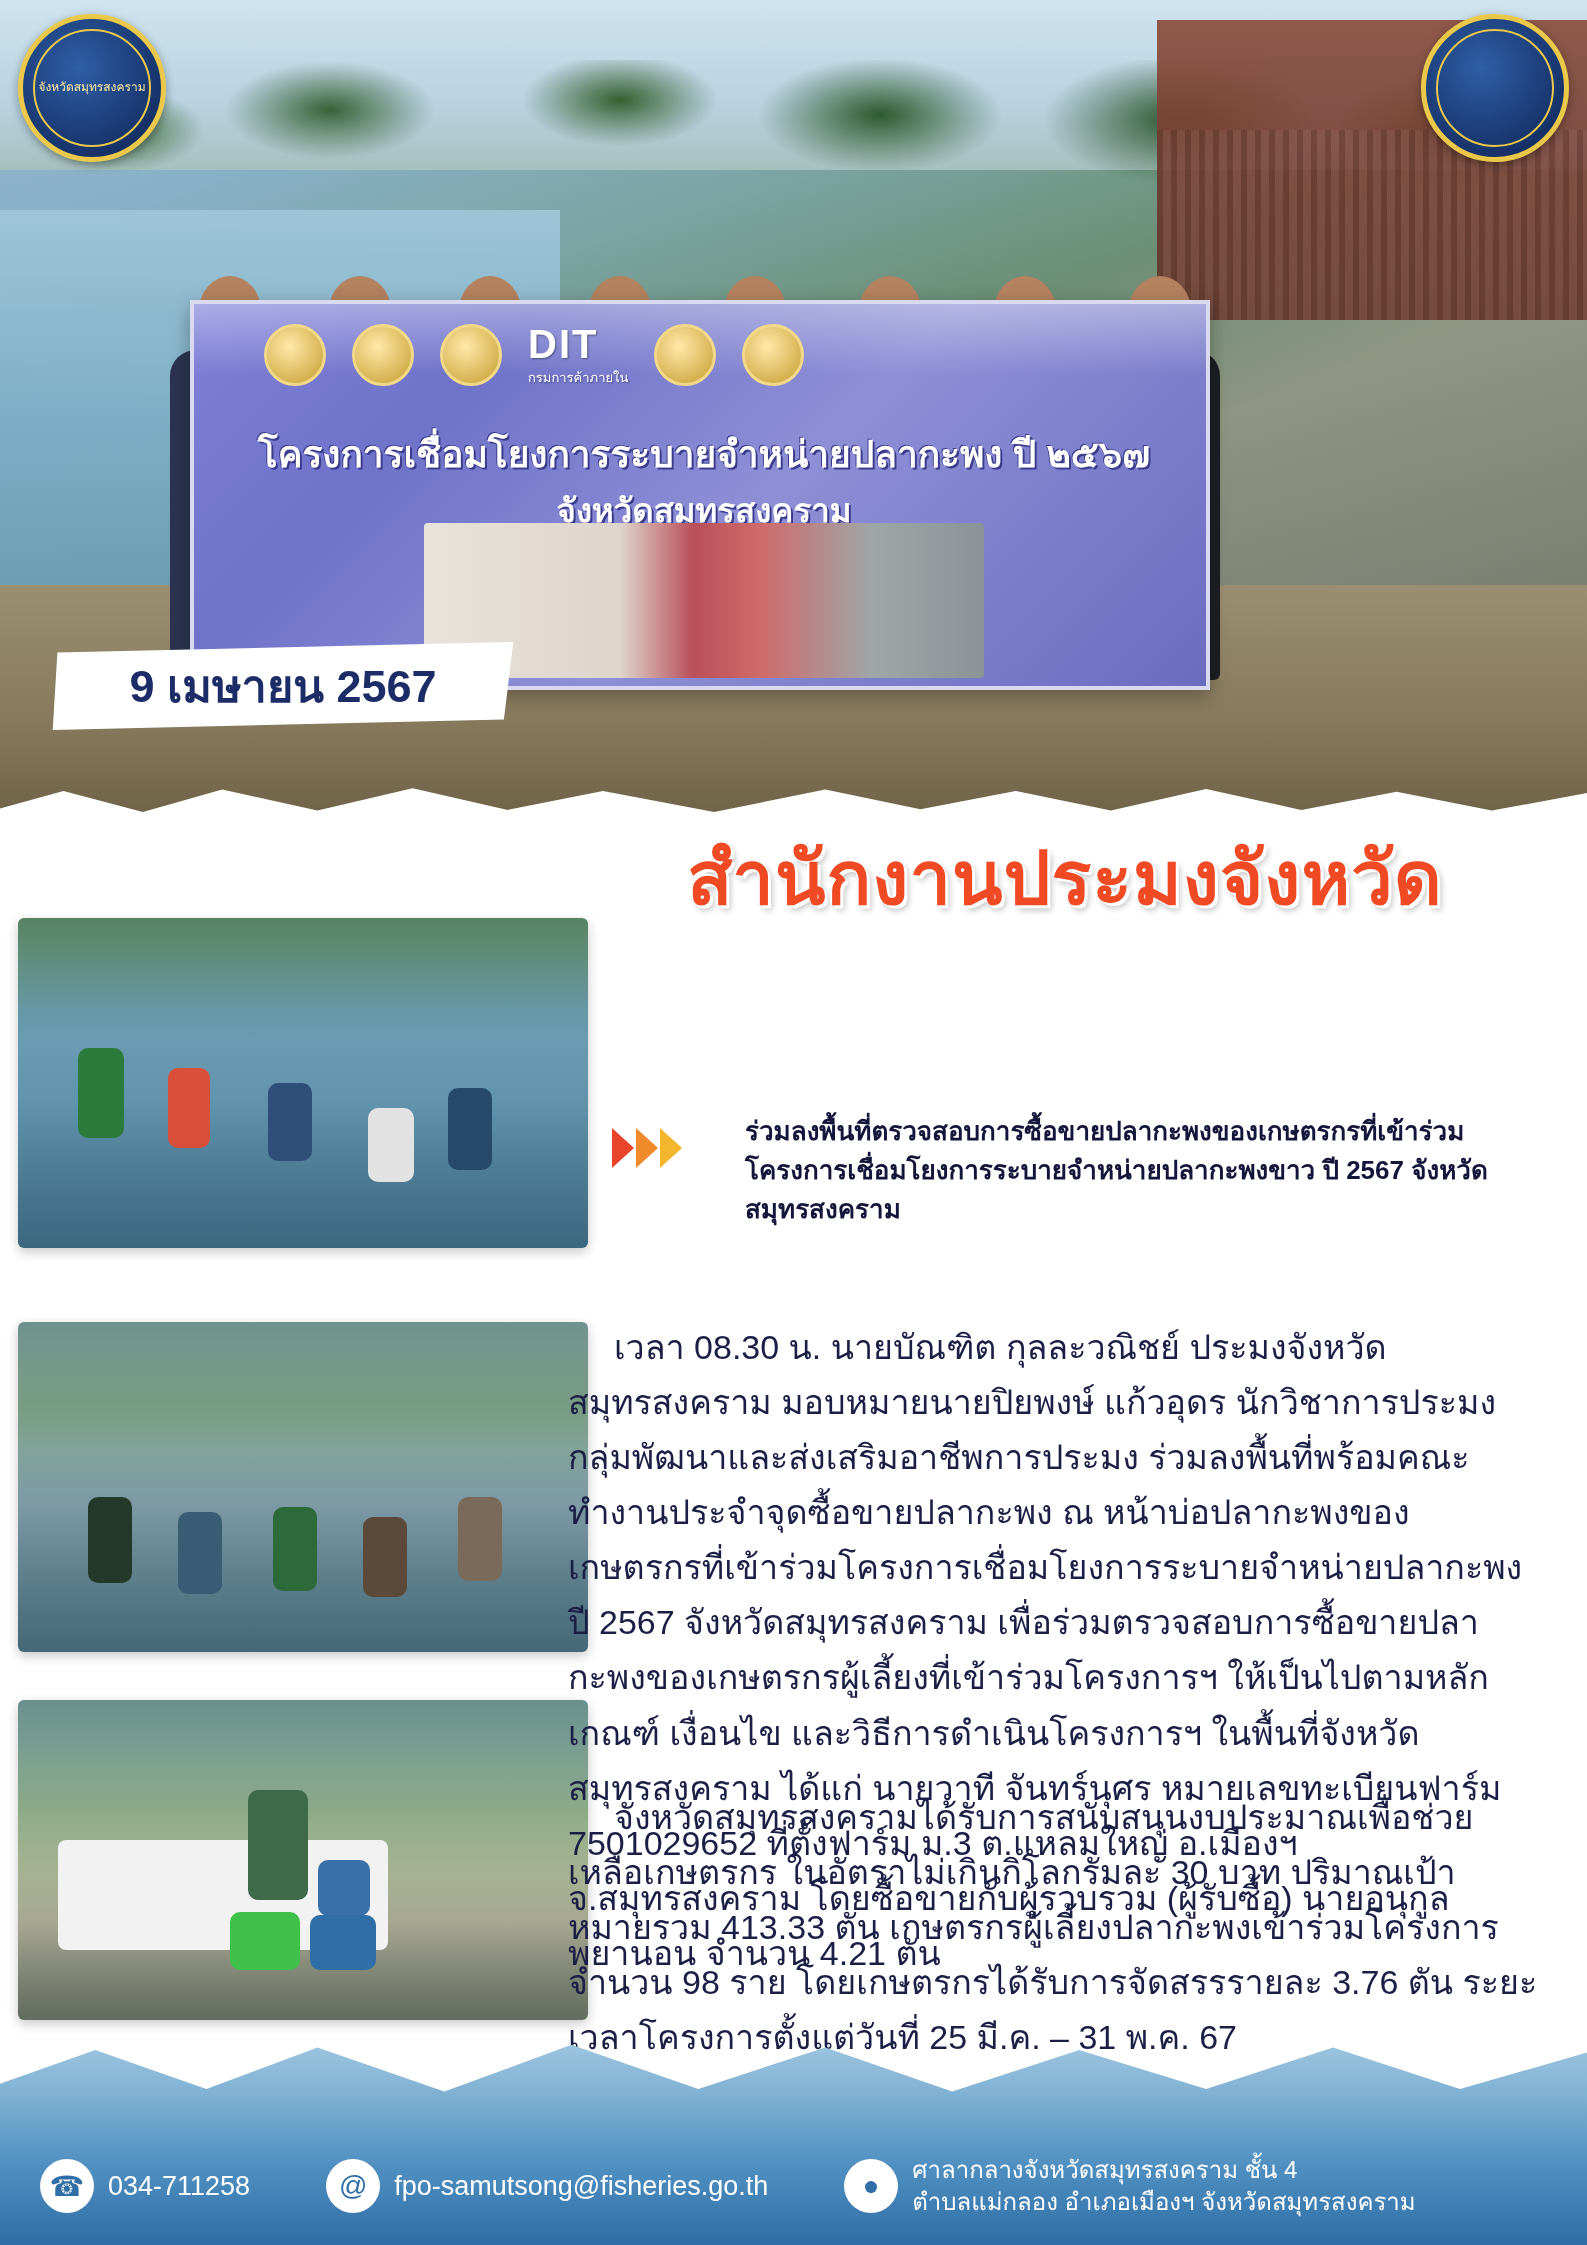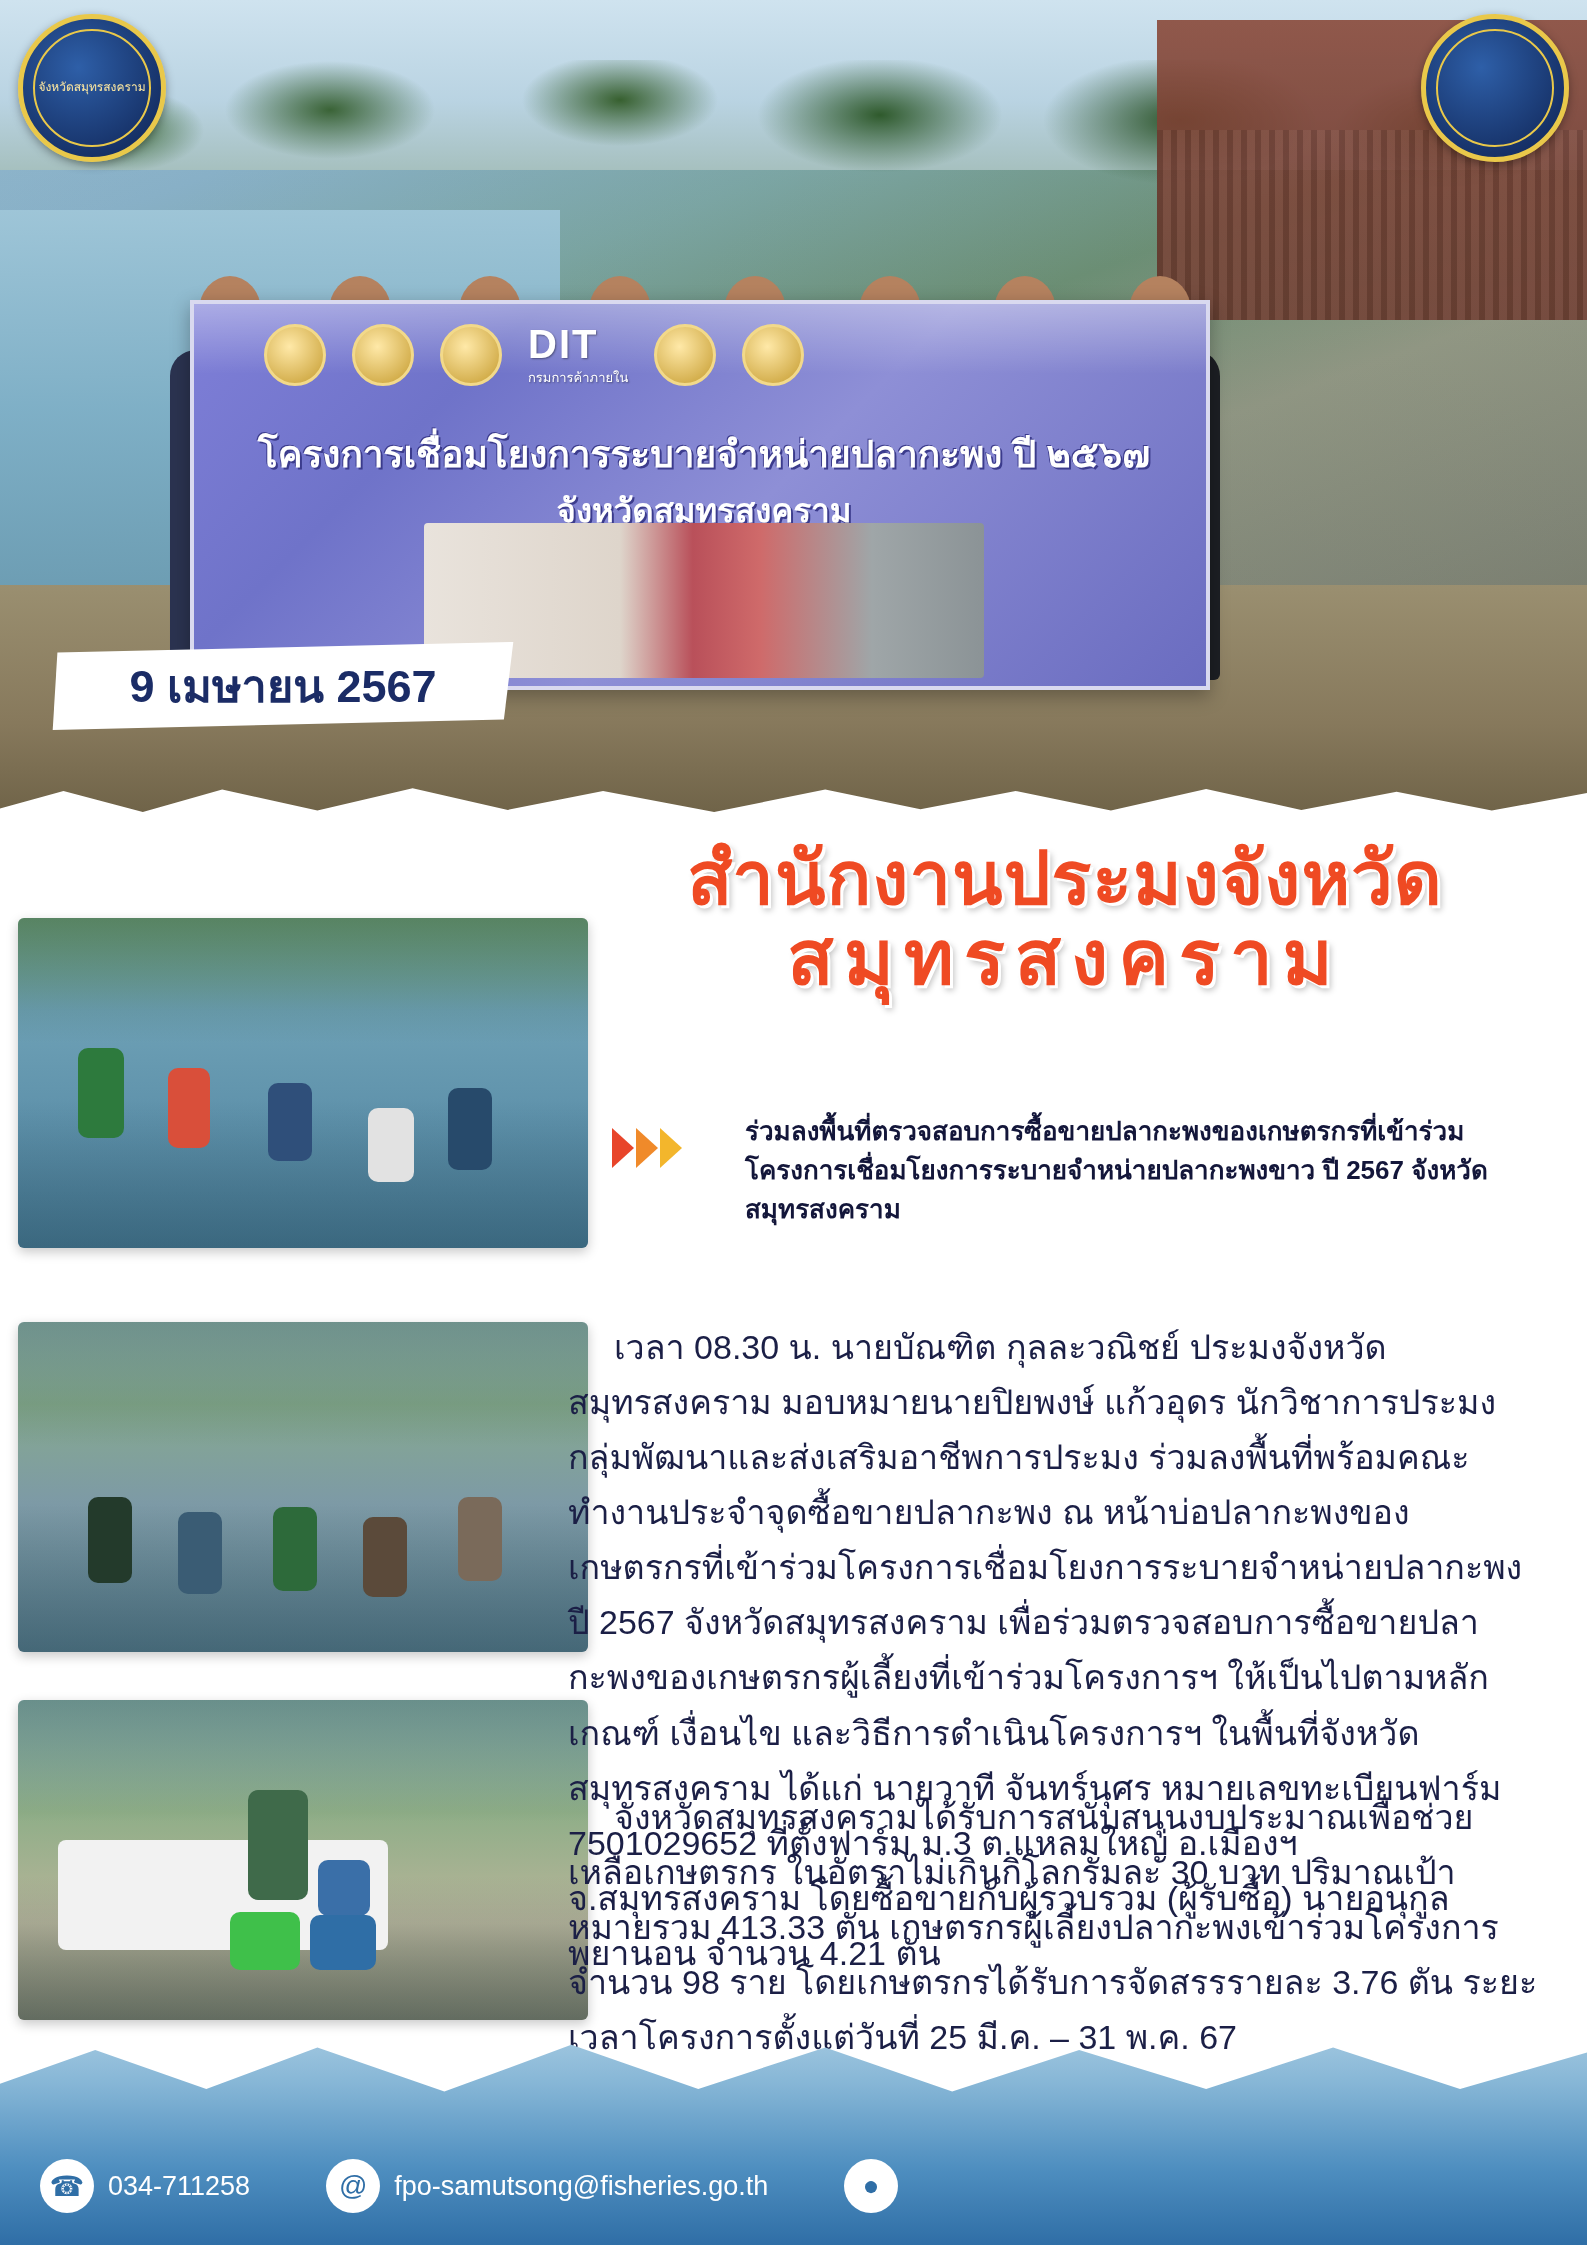--- a/index.html
+++ b/index.html
@@ -282,21 +282,20 @@
     <div class="deco2"></div>
   <div class="fig" style="left:40px;top:140px;width:330px;height:110px;background:#f2f2f2;border-radius:8px;"></div>
   <div class="fig" style="left:230px;top:90px;width:60px;height:110px;background:#3f6a4a;"></div>
   <div class="fig" style="left:300px;top:160px;width:52px;height:56px;background:#3a6fa8;"></div>
   <div class="fig" style="left:212px;top:212px;width:70px;height:58px;background:#3fc04a;"></div>
   <div class="fig" style="left:292px;top:215px;width:66px;height:55px;background:#2f6ea6;"></div>
 </div>
 
 <div class="org-title">
   <div>สำนักงานประมงจังหวัด</div>
-  <div class="l2">สมุทรสงคราม</div>
 </div>
 
 <div class="arrows">
   <i class="a1"></i>
     <i class="a2"></i>
     <i class="a3"></i>
 </div>
 
 <div class="headline">ร่วมลงพื้นที่ตรวจสอบการซื้อขายปลากะพงของเกษตรกรที่เข้าร่วมโครงการเชื่อมโยงการระบายจำหน่ายปลากะพงขาว ปี 2567 จังหวัดสมุทรสงคราม</div>
 
@@ -315,14 +314,18 @@
     <div class="f-text">034-711258</div>
   </div>
   <div class="f-sp"></div>
   <div class="f-group">
     <div class="f-icon">@</div>
     <div class="f-text">fpo-samutsong@fisheries.go.th</div>
   </div>
   <div class="f-sp"></div>
   <div class="f-group">
     <div class="f-icon">●</div>
+    <div class="f-addr">
+      <div>ศาลากลางจังหวัดสมุทรสงคราม ชั้น 4</div>
+      <div>ตำบลแม่กลอง อำเภอเมืองฯ จังหวัดสมุทรสงคราม</div>
+    </div>
   </div>
 </div>
 
 </body></html>

